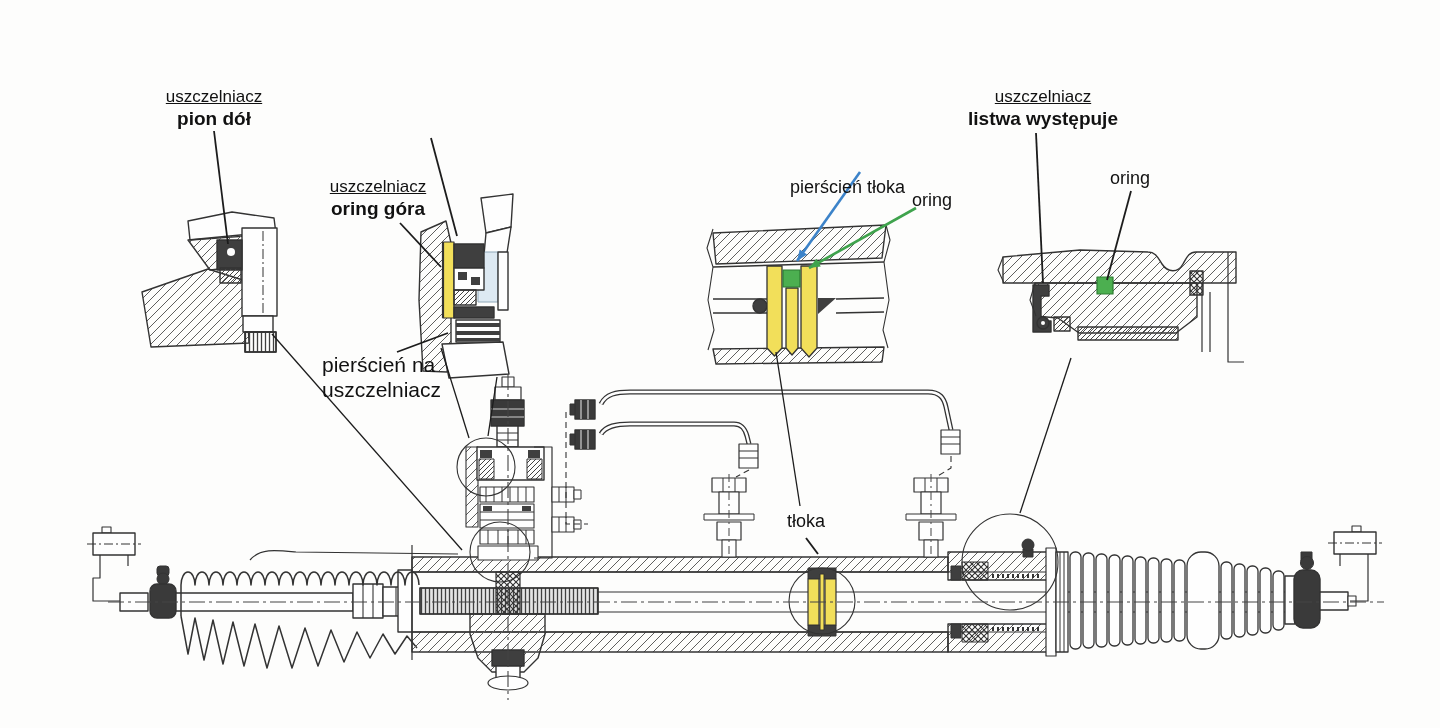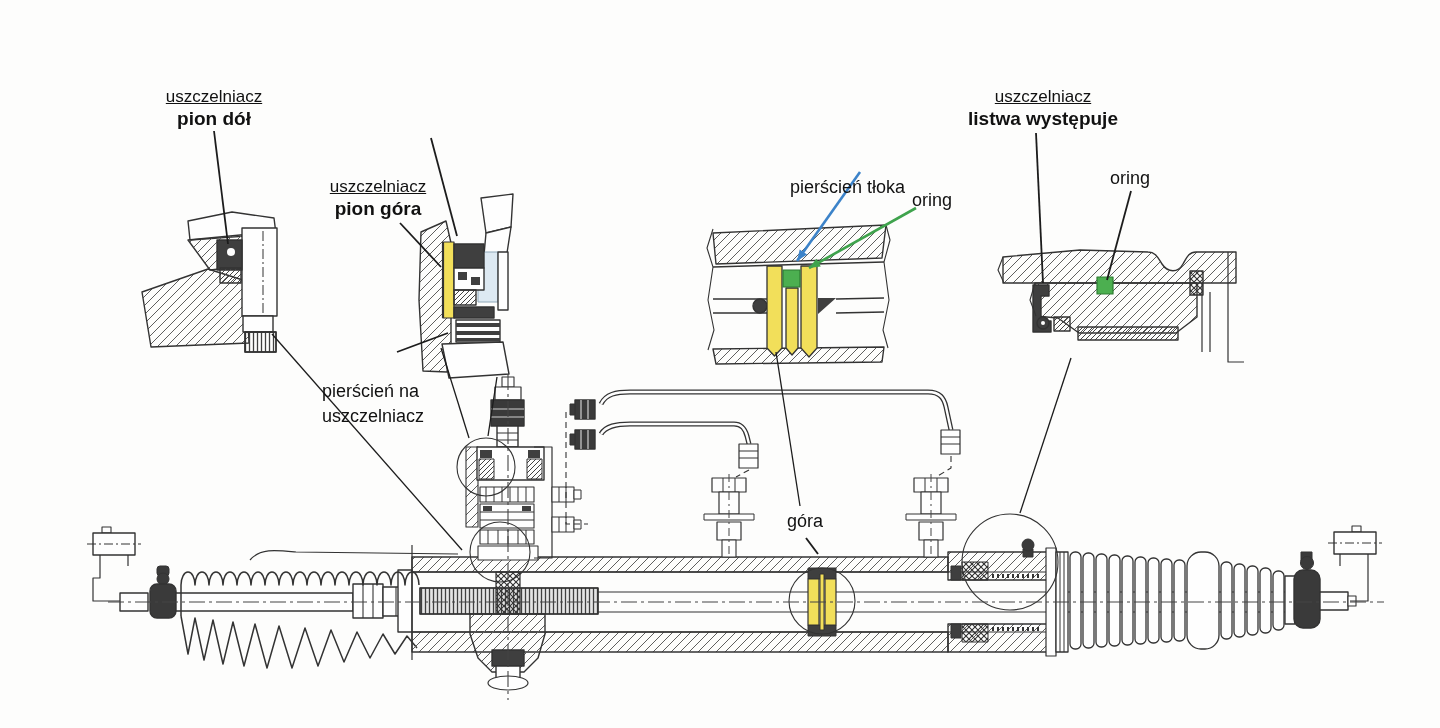--- a/index.html
+++ b/index.html
@@ -4,21 +4,21 @@
 <style>
   html,body{margin:0;padding:0;}
   body{width:1440px;height:728px;overflow:hidden;background:var(--c-bg,#fdfdfc);}
   .stage{position:relative;width:1440px;height:728px;font-family:"Liberation Sans",sans-serif;}
   .stage svg{position:absolute;left:0;top:0;}
   .label{position:absolute;color:var(--c-label,#111);font-family:"Liberation Sans",sans-serif;line-height:1.25;}
   .center{text-align:center;}
   .l1{font-size:17px;text-decoration:underline;}
   .l2{font-size:19px;font-weight:700;margin-top:0;}
   .plain{font-size:18px;}
-  .two{font-size:18px;line-height:25px;margin-top:27px;}
+  .two{font-size:21px;line-height:25px;}
   .big{font-size:19px;}
   .note{font-size:12.5px;font-weight:700;}
   .c-yellow{fill:var(--c-seal-highlight,#f2df5a);}
   .c-green{fill:var(--c-oring-green,#4caf50);}
   .ln-blue{stroke:var(--c-arrow-blue,#3c83c9);}
   .fl-blue{fill:var(--c-arrow-blue,#3c83c9);}
   .ln-green{stroke:var(--c-arrow-green,#3fa34d);}
   .fl-green{fill:var(--c-arrow-green,#3fa34d);}
 </style>
 </head>
@@ -318,34 +318,34 @@
 </svg>
 
 <div class="label center" style="left:128px;top:86px;width:172px;">
   <div class="l1">uszczelniacz</div>
   <div class="l2">pion dół</div>
 </div>
 
 
 <div class="label center" style="left:292px;top:176px;width:172px;">
   <div class="l1">uszczelniacz</div>
-  <div class="l2">pion góra</div>
+  <div class="l2">oring góra</div>
 </div>
 
 <div class="label two" style="left:322px;top:352px;">
   <div>pierścień na</div>
   <div>uszczelniacz</div>
 </div>
 
 <div class="label plain" style="left:790px;top:148px;margin-top:28px;">pierścień tłoka</div>
 
 <div class="label plain" style="left:912px;top:189px;">oring</div>
 
 <div class="label center" style="left:957px;top:86px;width:172px;">
   <div class="l1">uszczelniacz</div>
   <div class="l2">listwa występuje</div>
 </div>
 
 <div class="label plain" style="left:1110px;top:167px;">oring</div>
 
-<div class="label plain" style="left:787px;top:510px;">góra</div>
+<div class="label plain" style="left:787px;top:510px;">tłoka</div>
 
 </div>
 
 </body></html>

